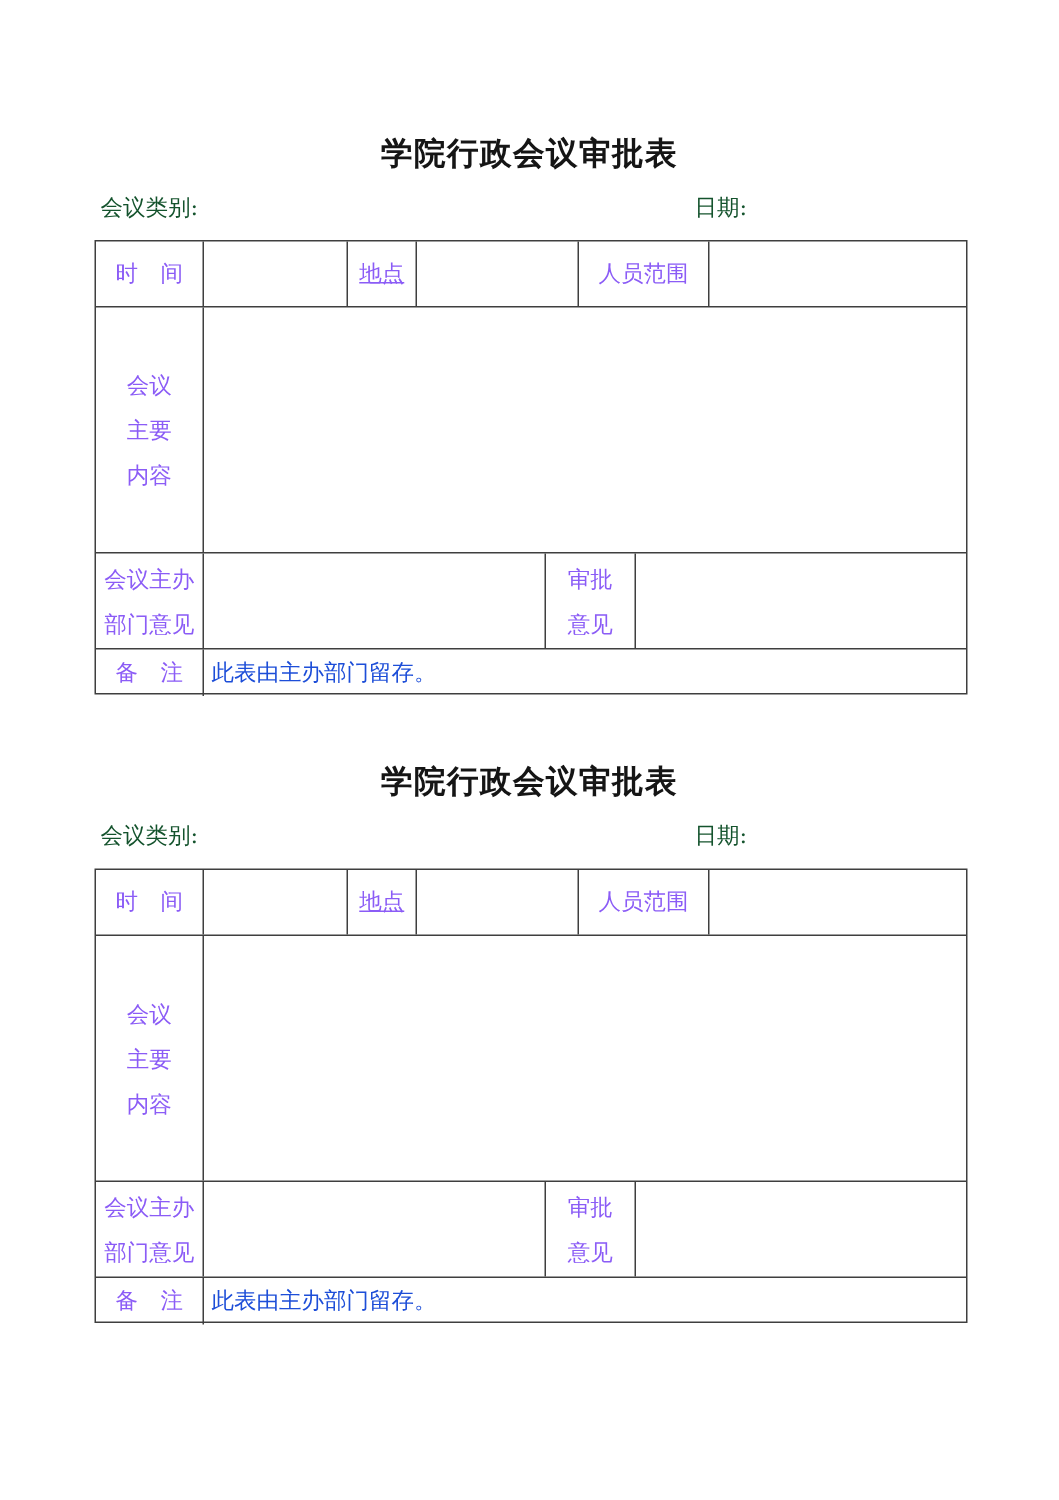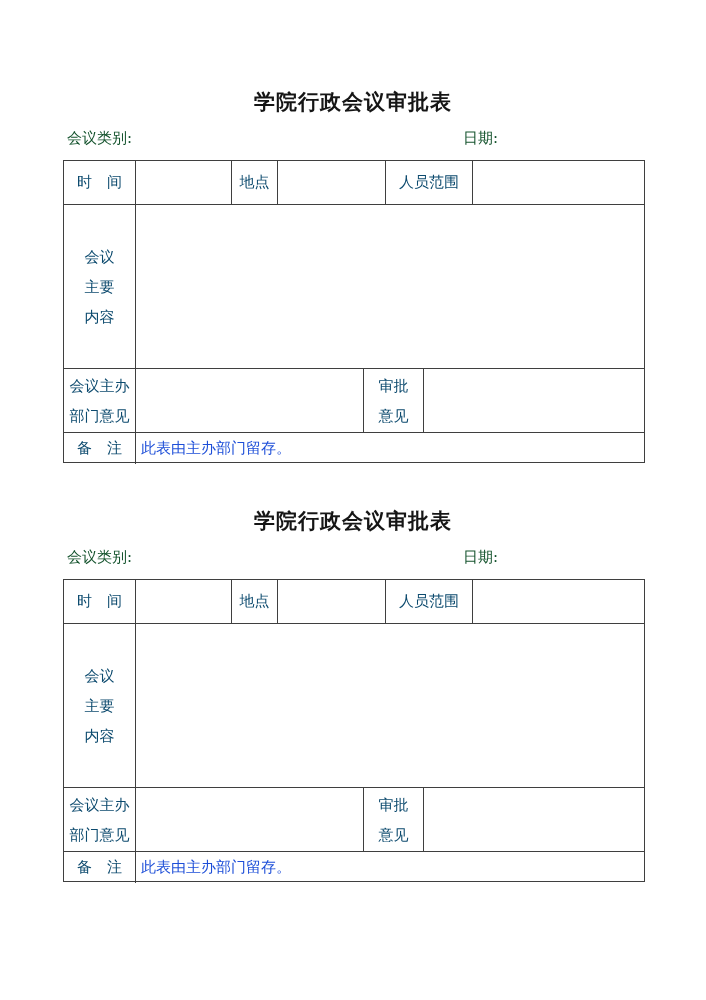--- a/index.html
+++ b/index.html
@@ -55,27 +55,27 @@
     border-right: 1px solid #3f3f3f;
     display: flex;
     align-items: center;
     justify-content: center;
   }
   .cell:last-child { border-right: none; }
   .grow { flex: 1 1 auto; }
   .lbl {
     font-family: "DejaVu Sans", "Liberation Sans", sans-serif;
     font-size: 15px;
-    color: #0c4a6e;
+    color: #8b5cf6;
     text-align: center;
   }
   .multi { flex-direction: column; line-height: 30px; }
   .w72  { width: 72px;  flex: 0 0 72px; }
   .w96  { width: 96px;  flex: 0 0 96px; }
-  .w46  { width: 46px;  flex: 0 0 46px; }
+  .w46  { width: 46px;  flex: 0 0 46px; text-decoration: underline; }
   .w108 { width: 108px; flex: 0 0 108px; }
   .w87  { width: 87px;  flex: 0 0 87px; }
   .w228 { width: 228px; flex: 0 0 228px; }
   .w60  { width: 60px;  flex: 0 0 60px; }
   .remark-val {
     justify-content: flex-start;
     padding-left: 5px;
     font-family: "DejaVu Serif", "Liberation Serif", serif;
     font-size: 15px;
     color: #1d4ed8;

